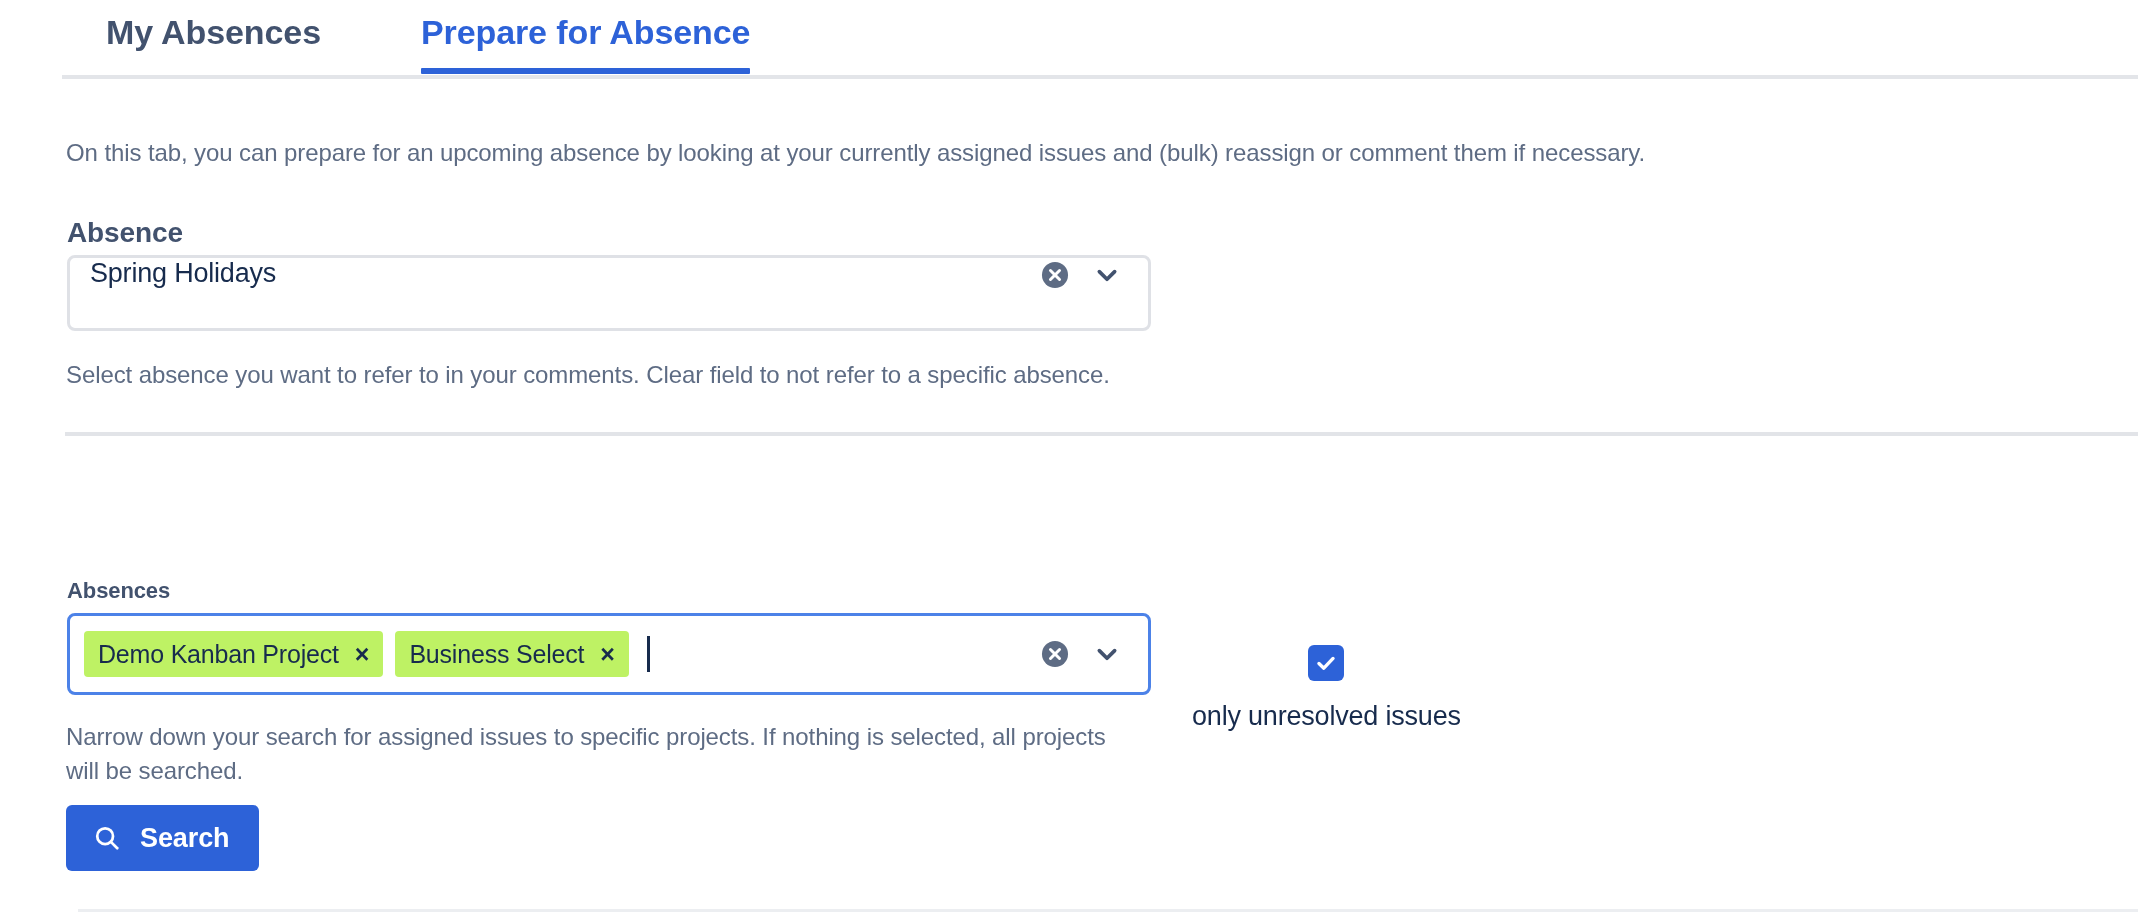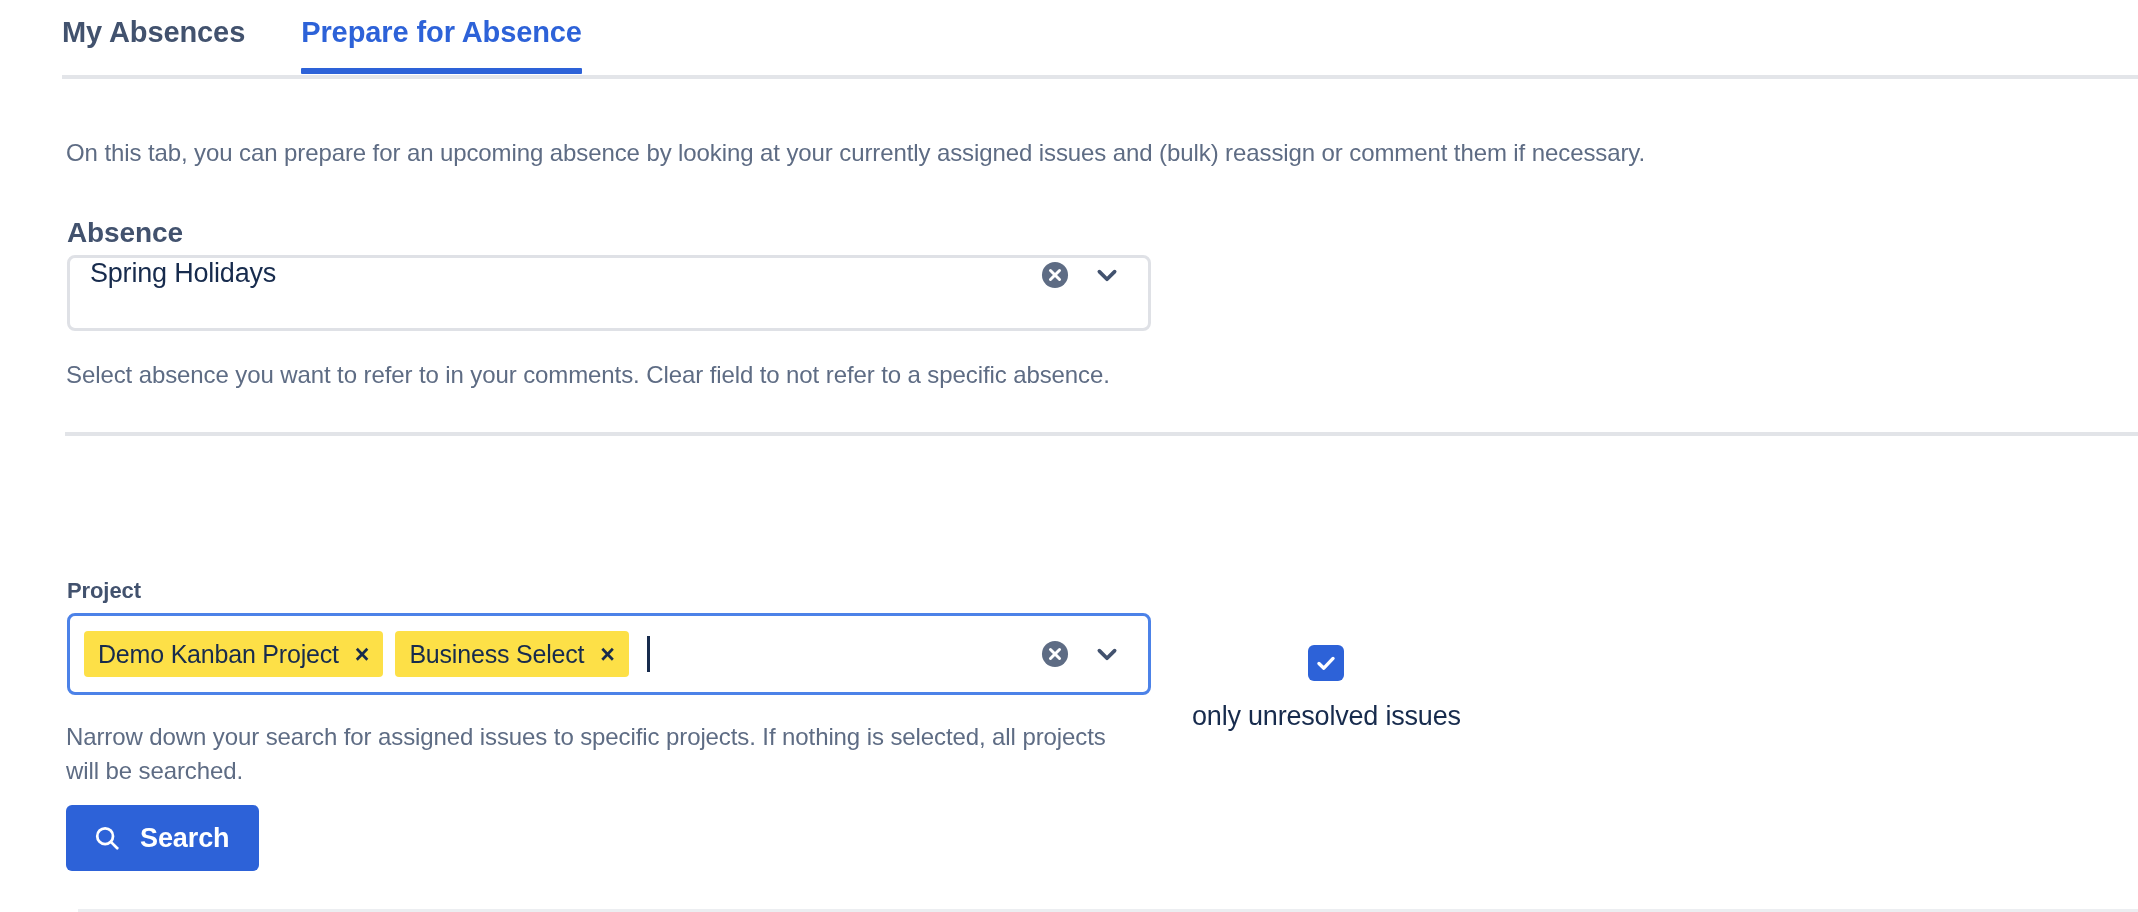--- a/index.html
+++ b/index.html
@@ -35,27 +35,28 @@
     position: absolute;
     left: 62px; top: 14px;
     display: flex;
     align-items: flex-start;
     gap: 0;
   }
   .tab {
     position: relative;
     padding: 0 0 22px 0;
     margin-right: 56px;
-    font-size: 29px;
+    font-size: 34px;
     font-weight: 700;
     letter-spacing: -0.1px;
     color: #42526e;
     cursor: pointer;
     white-space: nowrap;
     line-height: 36px;
+    margin-left: 44px;
   }
   .tab:last-child { margin-right: 0; }
   .tab.active { color: #2d62d8; }
   .tab.active::after {
     content: "";
     position: absolute;
     left: 0; right: 0; bottom: -2px;
     height: 6px;
     background: #2d62d8;
     border-radius: 1px;
@@ -167,21 +168,21 @@
     flex: 1;
     display: flex;
     align-items: center;
     padding-left: 14px;
     gap: 12px;
     min-width: 0;
   }
   .tag {
     display: flex;
     align-items: center;
-    background: #fde047;
+    background: #bef264;
     border-radius: 4px;
     height: 46px;
     padding: 0 10px 0 14px;
     cursor: default;
   }
   .tag-label {
     font-size: 25px;
     color: #172b4d;
     letter-spacing: -0.2px;
     white-space: nowrap;
@@ -304,21 +305,21 @@
         <path d="M6.6 9.6 L12 15 L17.4 9.6" fill="none" stroke="#42526e" stroke-width="2.6" stroke-linecap="round" stroke-linejoin="round"></path>
       </svg>
     </span>
   </div>
 
   <div class="absence-help">Select absence you want to refer to in your comments. Clear field to not refer to a specific absence.</div>
 
   <div class="divider"></div>
 
 
-  <div class="projects-label">Project</div>
+  <div class="projects-label">Absences</div>
 
   <div class="multiselect-box">
     <div class="tags">
       <div class="tag">
         <span class="tag-label">Demo Kanban Project</span>
         <span class="tag-remove">×</span>
       </div>
       <div class="tag">
         <span class="tag-label">Business Select</span>
         <span class="tag-remove">×</span>

